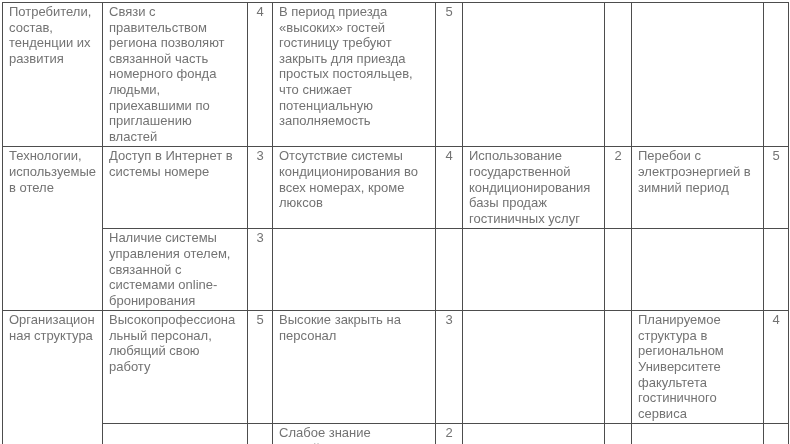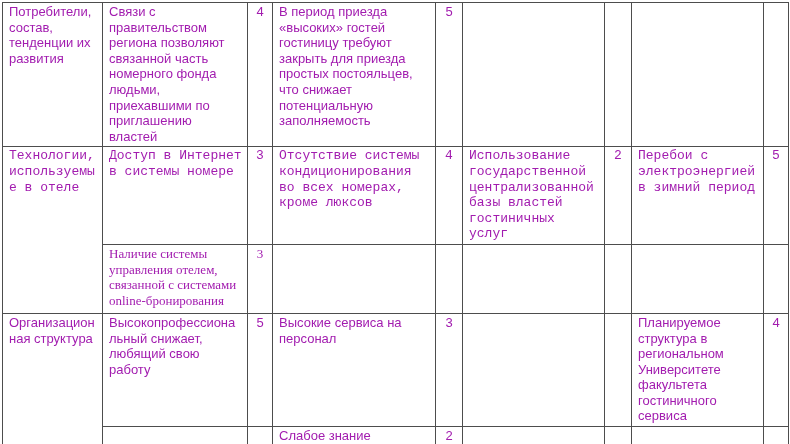--- a/index.html
+++ b/index.html
@@ -16,31 +16,31 @@
     width: 786px;
     margin: 2px;
     background: #ffffff;
   }
   td {
     border: 1px solid #4d4d4d;
     vertical-align: top;
     padding: 1px 5px 2px 6px;
     font-size: 13px;
     line-height: 15.6px;
-    color: #a21caf;
+    color: #737373;
     word-wrap: break-word;
     hyphens: auto;
   }
   td.num {
     text-align: center;
     padding: 1px 1px;
   }
   tr.r0 { height: 93px; }
-  tr.r1 { height: 66px; font-family: Liberation Mono, monospace; }
-  tr.r2 { height: 69px; font-family: Liberation Serif, serif; }
+  tr.r1 { height: 66px; }
+  tr.r2 { height: 69px; }
   tr.r3 { height: 79px; }
   tr.r4 { height: 34px; }
 </style>
 </head>
 <body>
 
 <table class="swot">
   <colgroup>
     <col style="width:100px">
     <col style="width:145px">
@@ -63,40 +63,40 @@
       <td class="num"></td>
       <td></td>
       <td class="num"></td>
     </tr>
     <tr class="r1">
       <td rowspan="2">Технологии, используемые в отеле</td>
       <td>Доступ в Интернет в системы номере</td>
       <td class="num">3</td>
       <td>Отсутствие системы кондиционирования во всех номерах, кроме люксов</td>
       <td class="num">4</td>
-      <td>Использование государственной централизованной базы властей гостиничных услуг</td>
+      <td>Использование государственной кондиционирования базы продаж гостиничных услуг</td>
       <td class="num">2</td>
       <td>Перебои с электроэнергией в зимний период</td>
       <td class="num">5</td>
     </tr>
     <tr class="r2">
       <td>Наличие системы управления отелем, связанной с системами online-бронирования</td>
       <td class="num">3</td>
       <td></td>
       <td class="num"></td>
       <td></td>
       <td class="num"></td>
       <td></td>
       <td class="num"></td>
     </tr>
     <tr class="r3">
       <td rowspan="2">Организационная структура</td>
-      <td>Высокопрофессиональный снижает, любящий свою работу</td>
+      <td>Высокопрофессиональный персонал, любящий свою работу</td>
       <td class="num">5</td>
-      <td>Высокие сервиса на персонал</td>
+      <td>Высокие закрыть на персонал</td>
       <td class="num">3</td>
       <td></td>
       <td class="num"></td>
       <td>Планируемое структура в региональном Университете факультета гостиничного сервиса</td>
       <td class="num">4</td>
     </tr>
     <tr class="r4">
       <td></td>
       <td class="num"></td>
       <td>Слабое знание английского языка у персонала</td>

